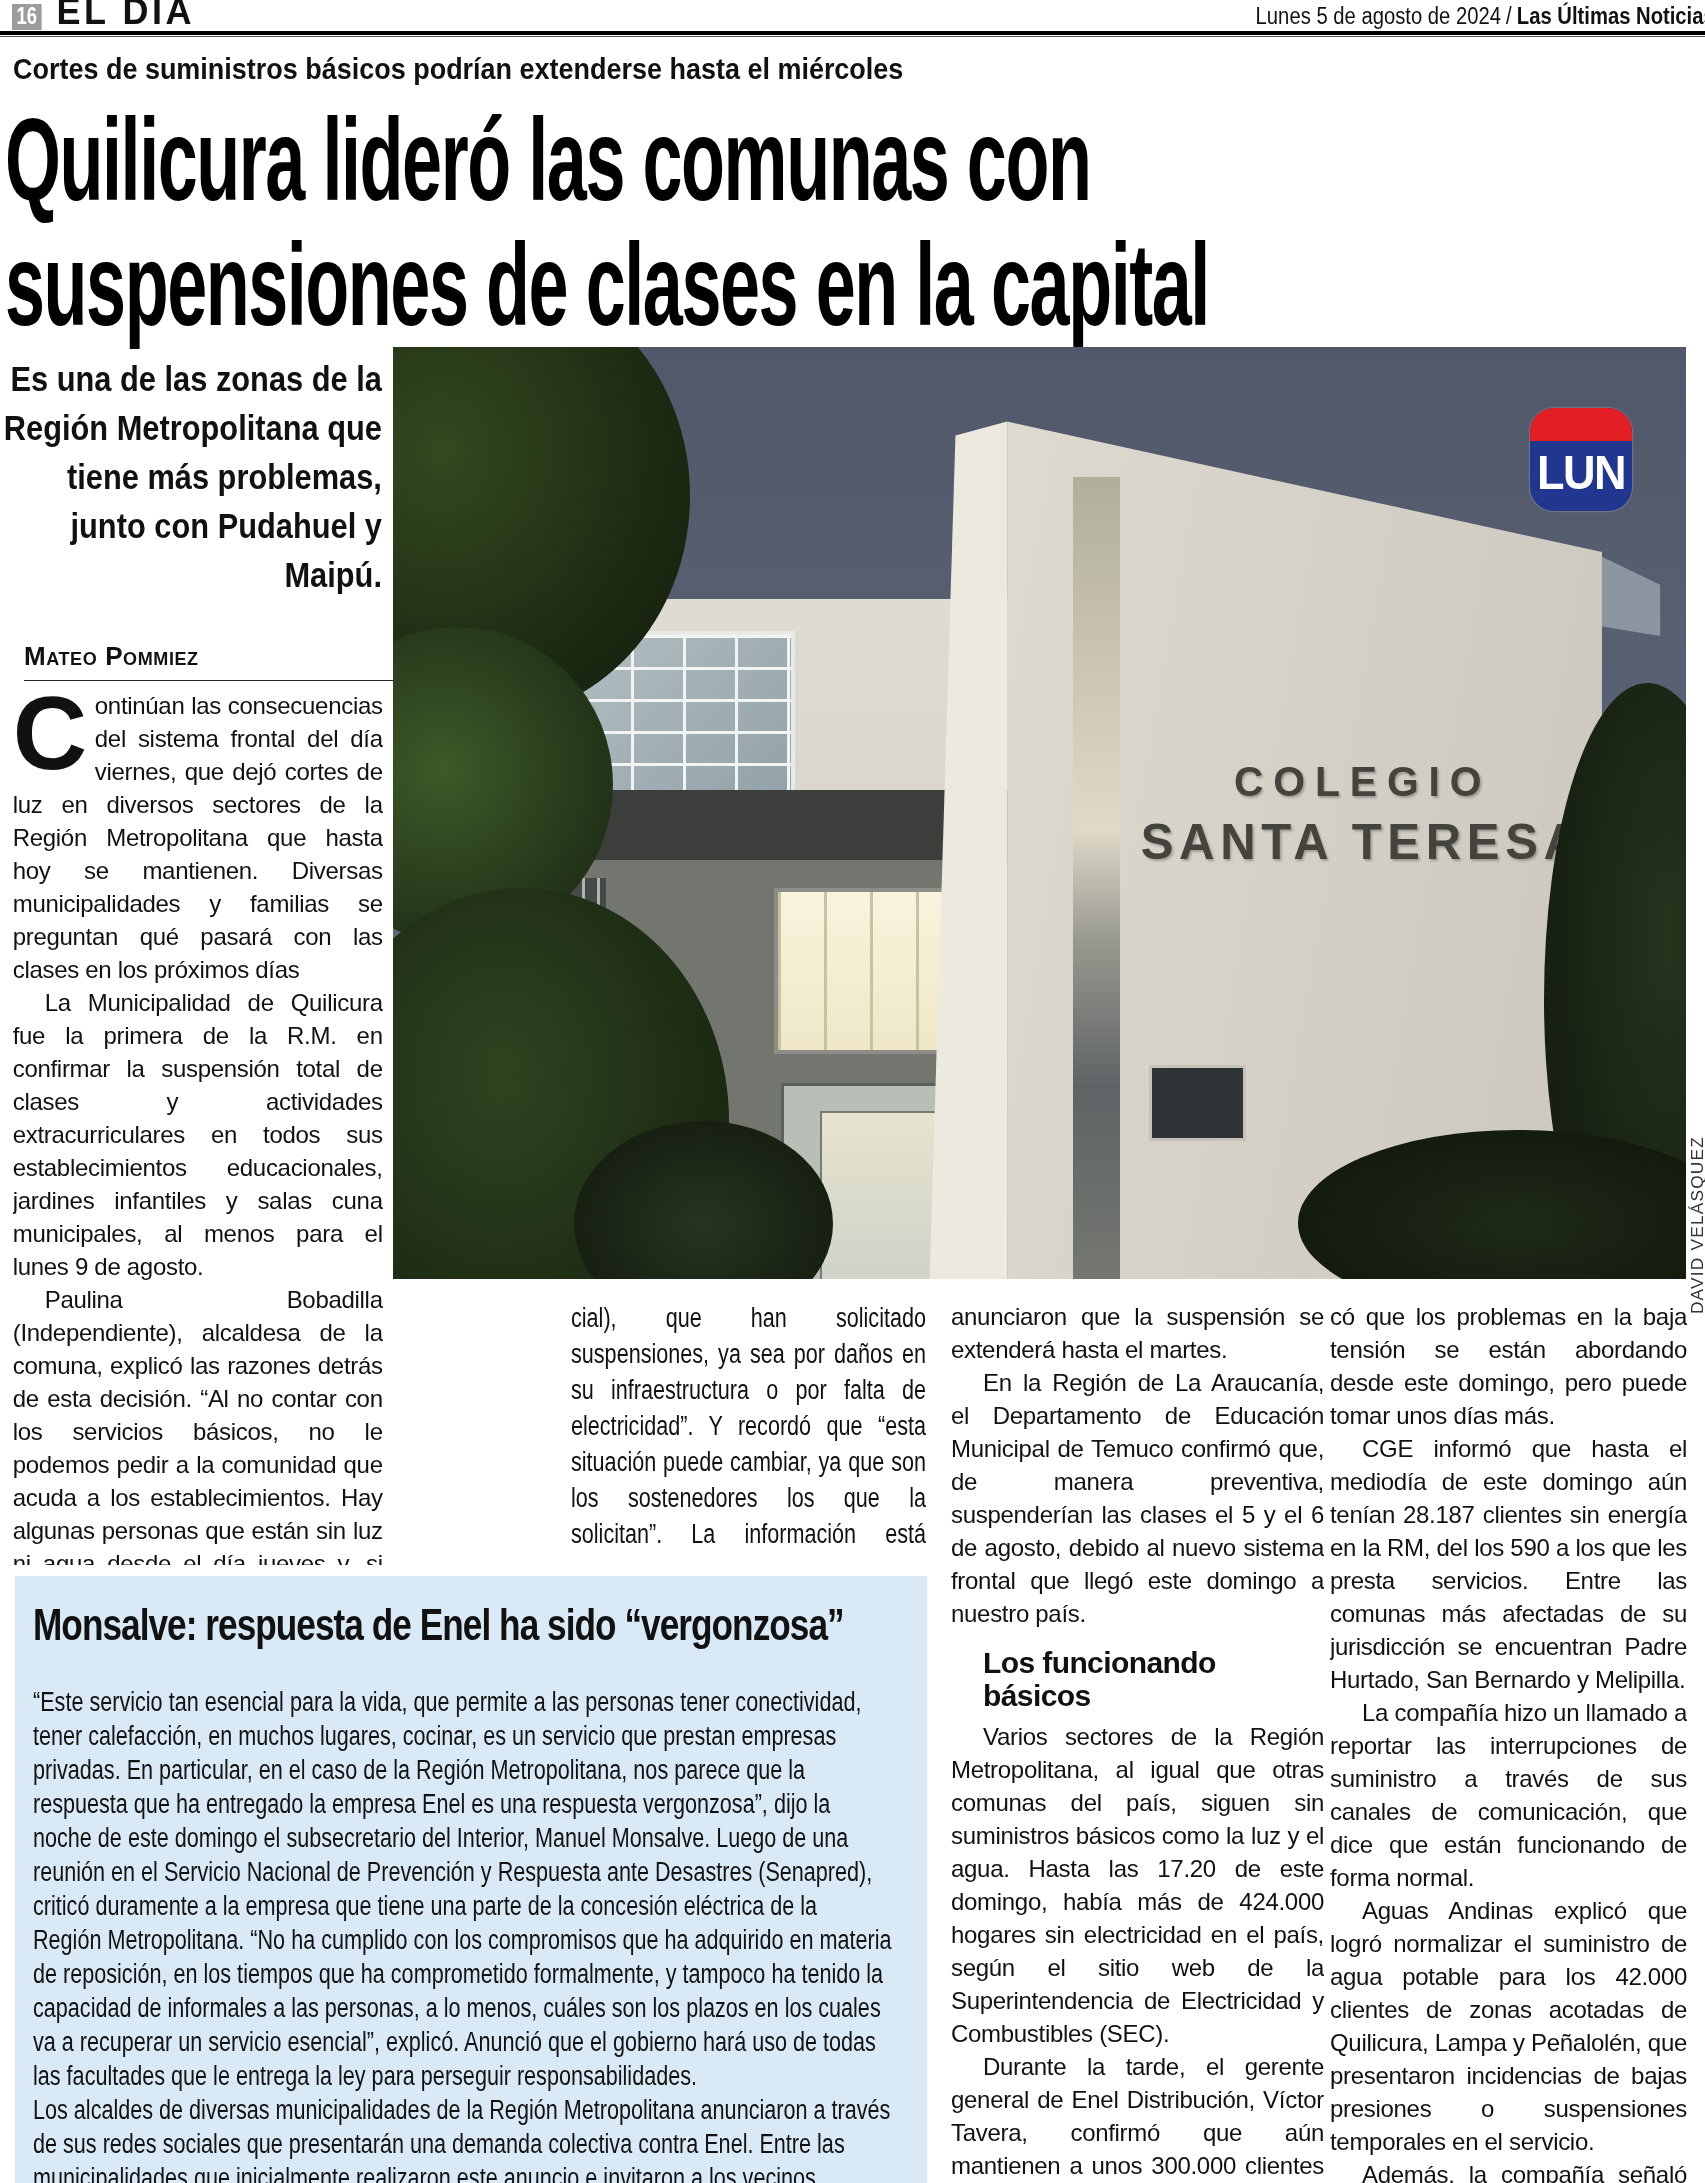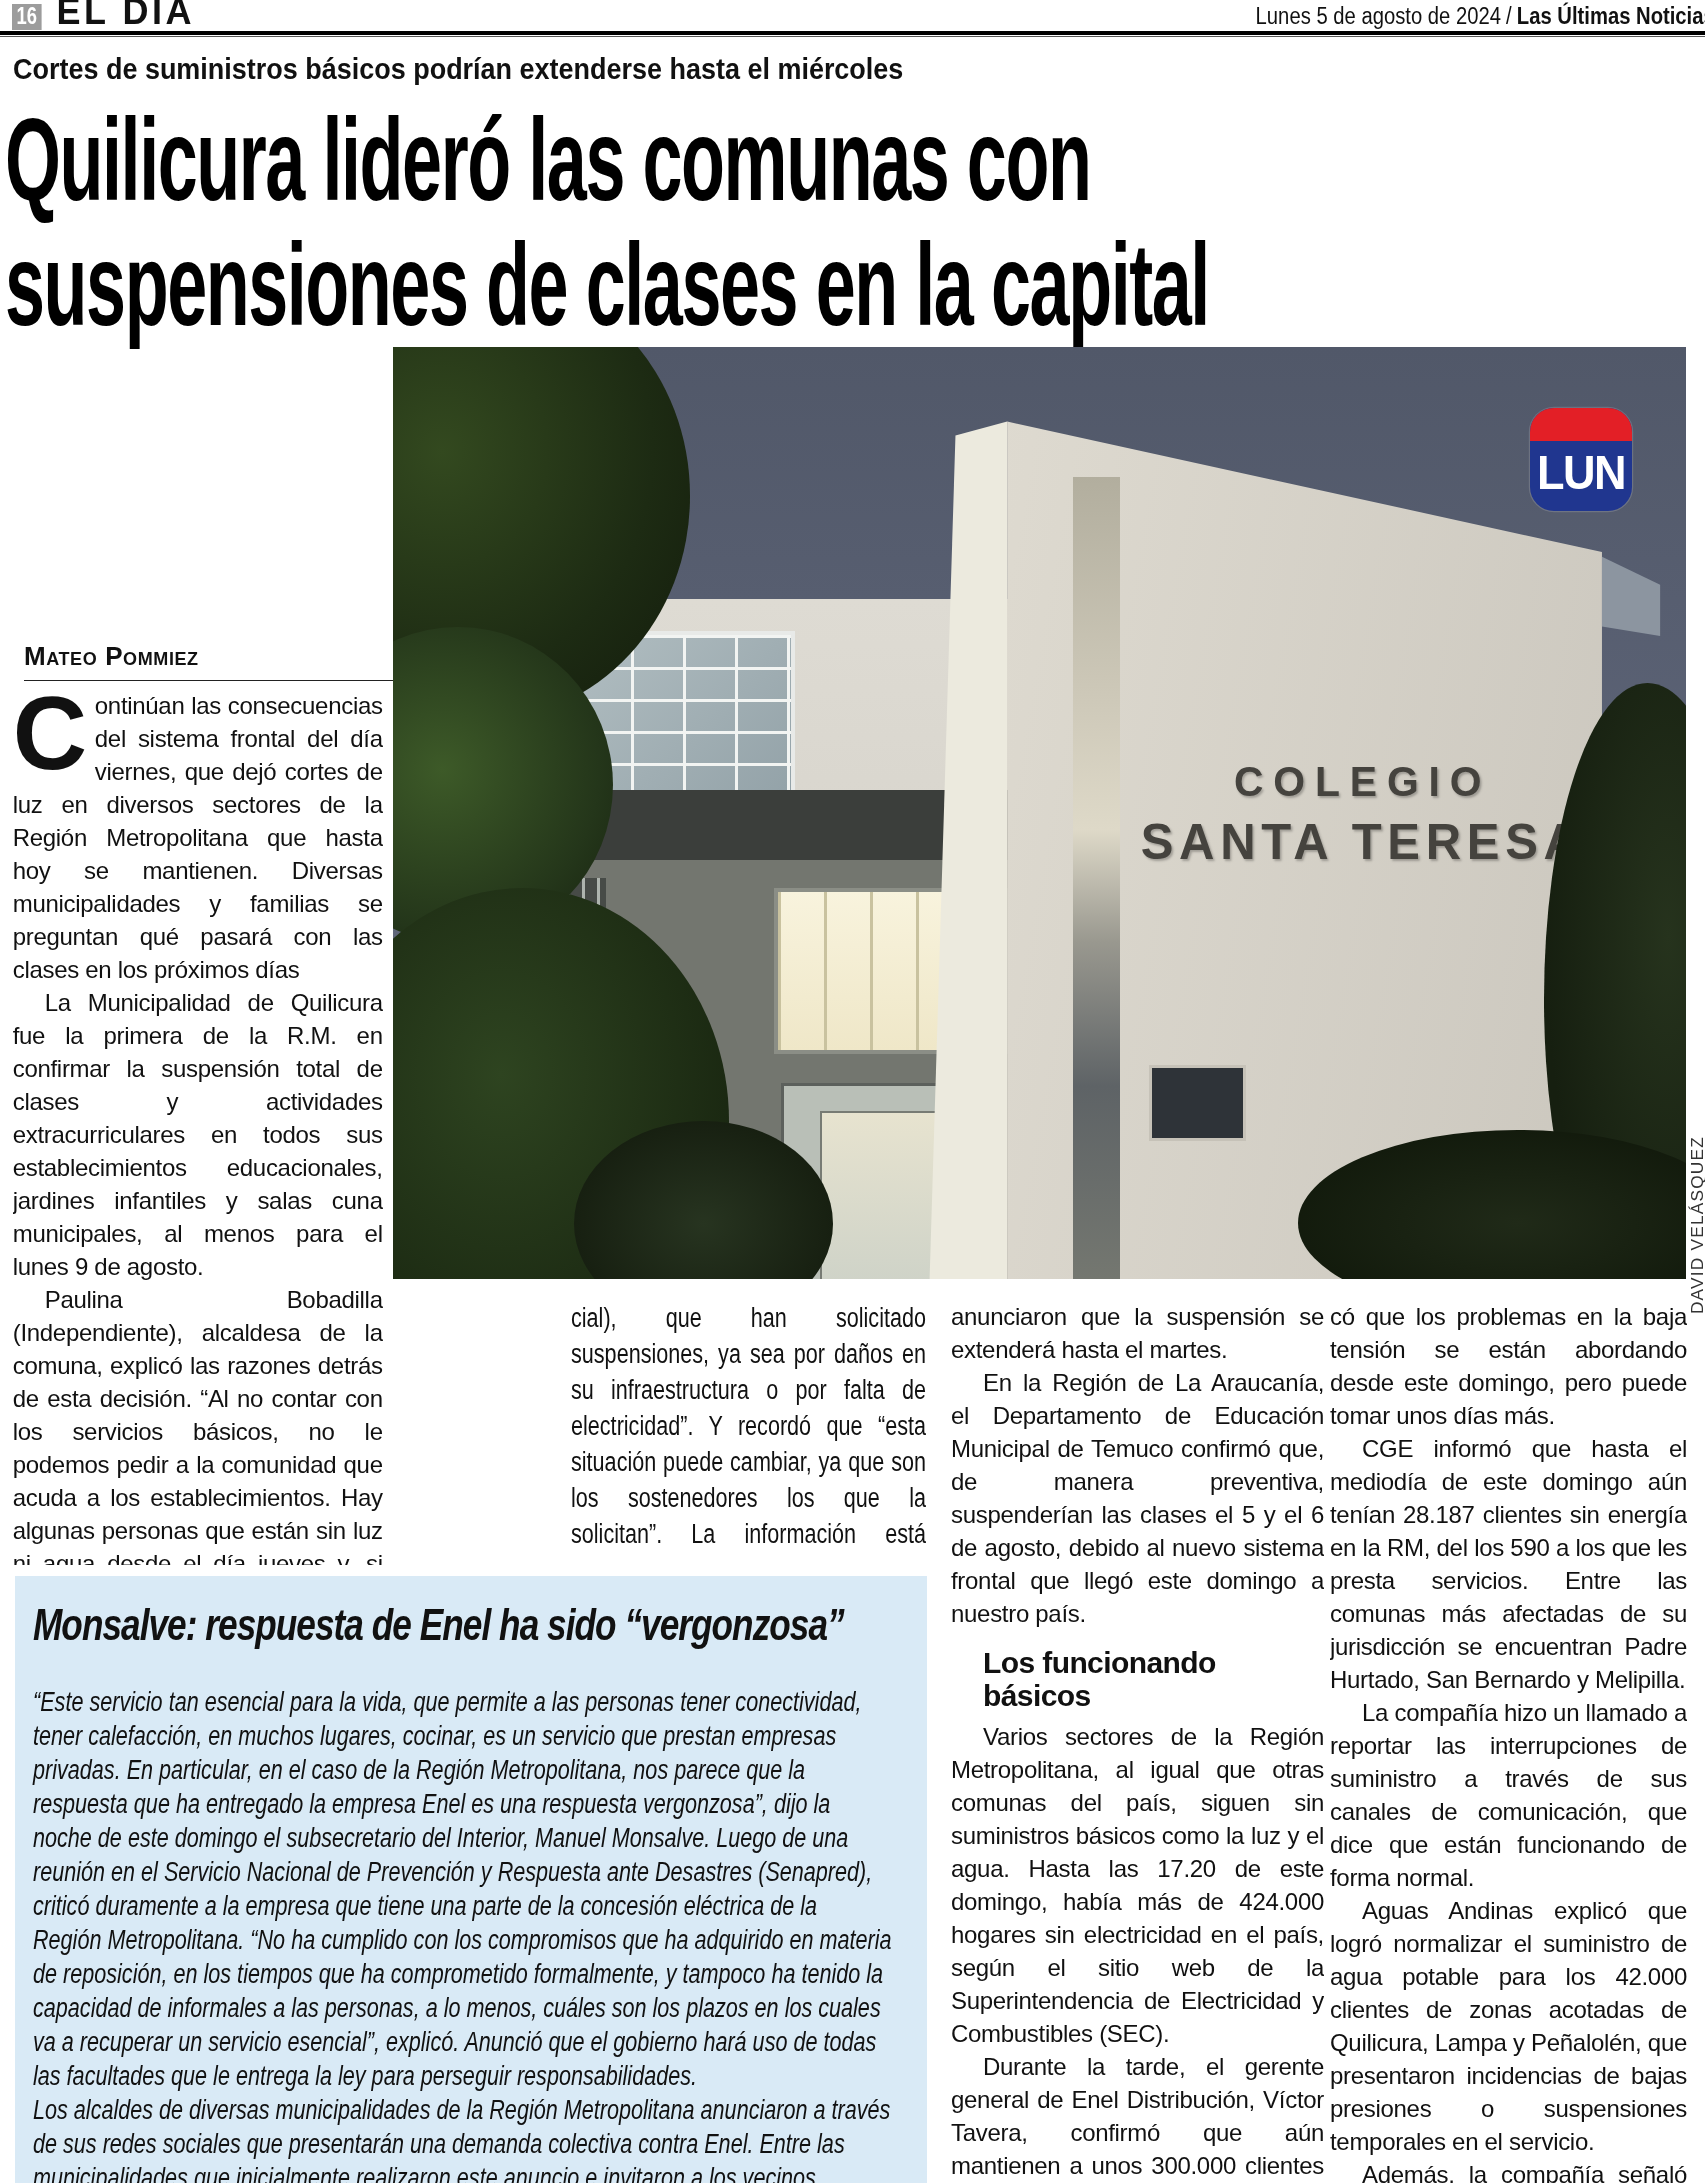--- a/index.html
+++ b/index.html
@@ -86,21 +86,21 @@
   .cond{transform:scaleX(.8);transform-origin:0 0;width:125%;}
   .col2 .cond{font-size:27px;line-height:36px;text-align:justify;}
   .col2 .cond p{margin:0;}
   .col3{position:absolute;left:951px;top:1300px;width:373px;height:883px;overflow:hidden;}
   .col4{position:absolute;left:1330px;top:1300px;width:357px;height:883px;overflow:hidden;}
   .subhead{font-weight:bold;font-size:30px;letter-spacing:-0.6px;margin:16px 0 8px 0 !important;
            padding-left:32px;text-align:left;}
 
   
   .bluebox{position:absolute;left:14.5px;top:1576px;width:912px;height:608px;background:#d9eaf6;
-           box-sizing:border-box;padding:24px 35px 0 18.5px;font-style:italic;}
+           box-sizing:border-box;padding:24px 35px 0 18.5px;}
   .bluebox-title{font-weight:bold;font-size:44px;letter-spacing:-1.2px;transform:scaleX(.8);
                  transform-origin:0 0;width:125%;white-space:nowrap;}
   .bluebox-body{margin-top:35px;font-size:27px;line-height:34px;}
   .bluebox-body .cond p{margin:0;}
 </style>
 </head>
 <body>
 
 <div class="page">
 
@@ -115,20 +115,23 @@
   </div>
   <div class="mast-rule"></div>
   <div class="mast-rule2"></div>
 
   <div class="kicker">Cortes de suministros básicos podrían extenderse hasta el miércoles</div>
   <div class="headline">
     <div>Quilicura lideró las comunas con</div>
     <div>suspensiones de clases en la capital</div>
   </div>
 
+  <div class="deck">
+    <div class="deck-inner">Es una de las zonas de la Región Metropolitana que tiene más problemas, junto con Pudahuel y Maipú.</div>
+  </div>
 
   <div class="byline">Mateo Pommiez</div>
 
   <div class="col1 bodytext">
     <p><span class="dropcap">C</span><span>ontinúan las consecuencias del sistema frontal del día viernes, que dejó cortes de luz en diversos sectores de la Región Metropolitana que hasta hoy se mantienen. Diversas municipalidades y familias se preguntan qué pasará con las clases en los próximos días</span></p>
     <p class="ind">La Municipalidad de Quilicura fue la primera de la R.M. en confirmar la suspensión total de clases y actividades extracurriculares en todos sus establecimientos educacionales, jardines infantiles y salas cuna municipales, al menos para el lunes 9 de agosto.</p>
     <p class="ind">Paulina Bobadilla (Independiente), alcaldesa de la comuna, explicó las razones detrás de esta decisión. “Al no contar con los servicios básicos, no le podemos pedir a la comunidad que acuda a los establecimientos. Hay algunas personas que están sin luz ni agua desde el día jueves y, si bien los detalles como lavar los uniformes no se ven tan problemáticos, sí son elementos básicos que las personas viven”, continuó.</p>
 
   </div>
 

